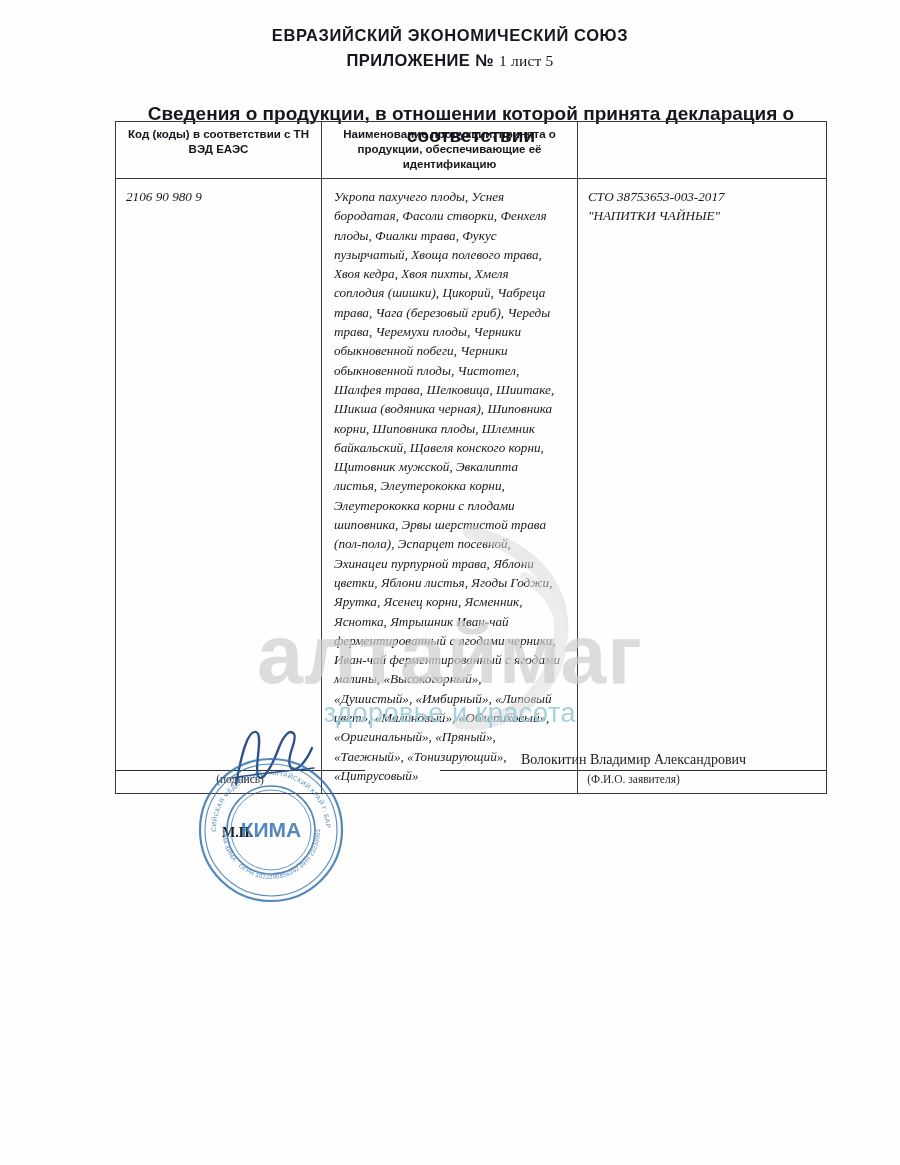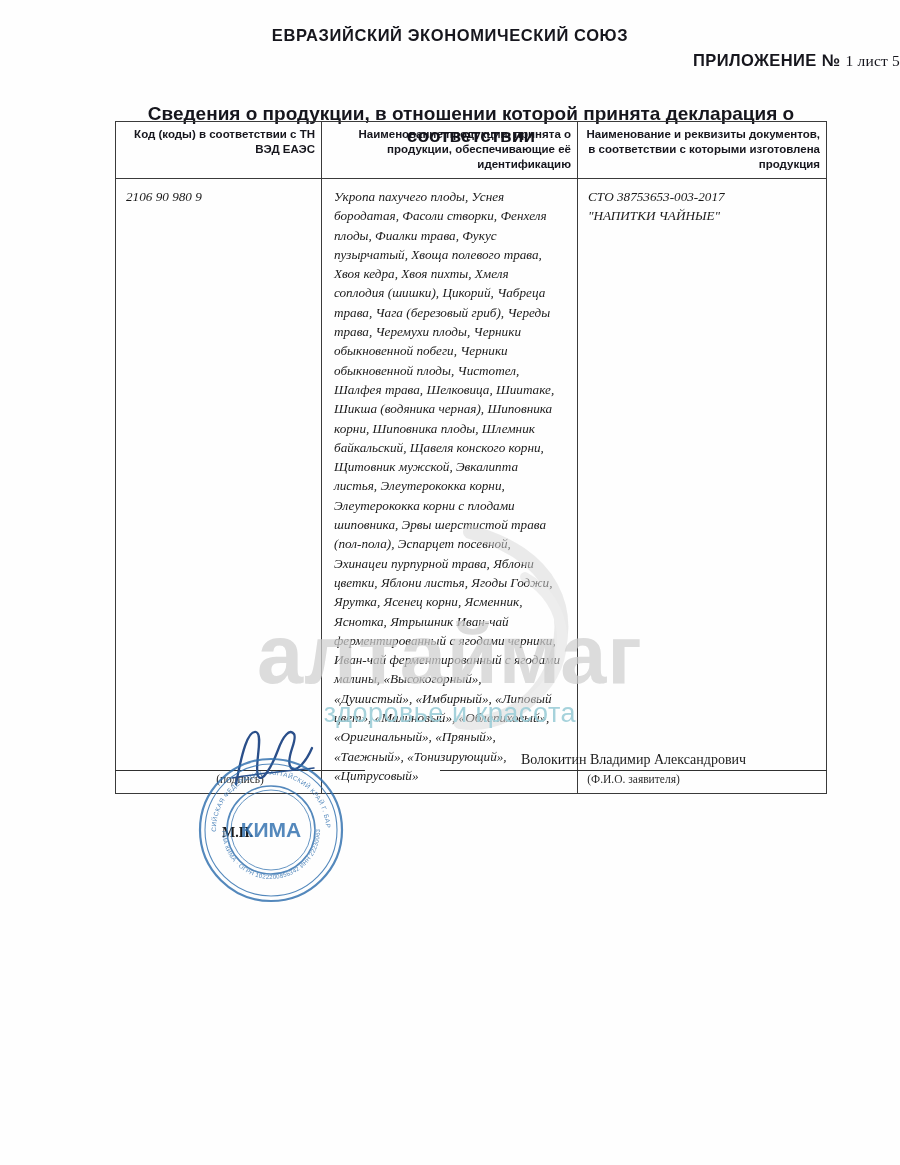--- a/index.html
+++ b/index.html
@@ -36,21 +36,20 @@
     letter-spacing: 0.6px;
     color: #16161d;
   }
   .h-line2 {
     margin-top: 6px;
     font-family: "Liberation Sans", sans-serif;
     font-weight: bold;
     font-size: 16.5px;
     letter-spacing: 0.4px;
     color: #16161d;
-    text-align: right;
   }
   .h-line3 {
     margin-top: 7px;
     font-family: "Liberation Sans", sans-serif;
     font-weight: bold;
     font-size: 15.5px;
     letter-spacing: 0.2px;
     color: #16161d;
   }
   .hand {
@@ -84,21 +83,21 @@
   }
   .thead {
     display: flex;
     border-bottom: 1px solid #3a3a3a;
   }
   .th {
     font-family: "Liberation Sans", sans-serif;
     font-weight: bold;
     font-size: 11.5px;
     line-height: 15px;
-    text-align: right;
+    text-align: center;
     padding: 5px 6px 6px 6px;
     box-sizing: border-box;
     color: #16161d;
   }
   .col1 { width: 206px; border-right: 1px solid #3a3a3a; }
   .col2 { width: 256px; border-right: 1px solid #3a3a3a; }
   .col3 { width: 248px; }
 
   .tbody { display: flex; min-height: 545px; font-style: italic; }
   .td {
@@ -243,21 +242,20 @@
       <span class="hand">1 лист 5</span>
     </div>
   </div>
 
   <div class="subtitle">Сведения о продукции, в отношении которой принята декларация о соответствии</div>
 
   <div class="table">
     <div class="thead">
       <div class="th col1">Код (коды) в соответствии с ТН ВЭД ЕАЭС</div>
       <div class="th col2">Наименование продукции, принята о продукции, обеспечивающие её идентификацию</div>
-      <div class="th col3">Наименование и реквизиты документов, в соответствии с которыми изготовлена продукция</div>
     </div>
     <div class="tbody">
       <div class="td col1">2106 90 980 9</div>
       <div class="td col2">Укропа пахучего плоды, Уснея бородатая, Фасоли створки, Фенхеля плоды, Фиалки трава, Фукус пузырчатый, Хвоща полевого трава, Хвоя кедра, Хвоя пихты, Хмеля соплодия (шишки), Цикорий, Чабреца трава, Чага (березовый гриб), Череды трава, Черемухи плоды, Черники обыкновенной побеги, Черники обыкновенной плоды, Чистотел, Шалфея трава, Шелковица, Шиитаке, Шикша (водяника черная), Шиповника корни, Шиповника плоды, Шлемник байкальский, Щавеля конского корни, Щитовник мужской, Эвкалипта листья, Элеутерококка корни, Элеутерококка корни с плодами шиповника, Эрвы шерстистой трава (пол-пола), Эспарцет посевной, Эхинацеи пурпурной трава, Яблони цветки, Яблони листья, Ягоды Годжи, Ярутка, Ясенец корни, Ясменник, Яснотка, Ятрышник Иван-чай ферментированный с ягодами черники, Иван-чай ферментированный с ягодами малины, «Высокогорный», «Душистый», «Имбирный», «Липовый цвет», «Малиновый», «Облепиховый», «Оригинальный», «Пряный», «Таежный», «Тонизирующий», «Цитрусовый»</div>
       <div class="td col3">
         <div class="doc-line">СТО 38753653-003-2017</div>
         <div class="doc-line">"НАПИТКИ ЧАЙНЫЕ"</div>
       </div>
     </div>
   </div>

